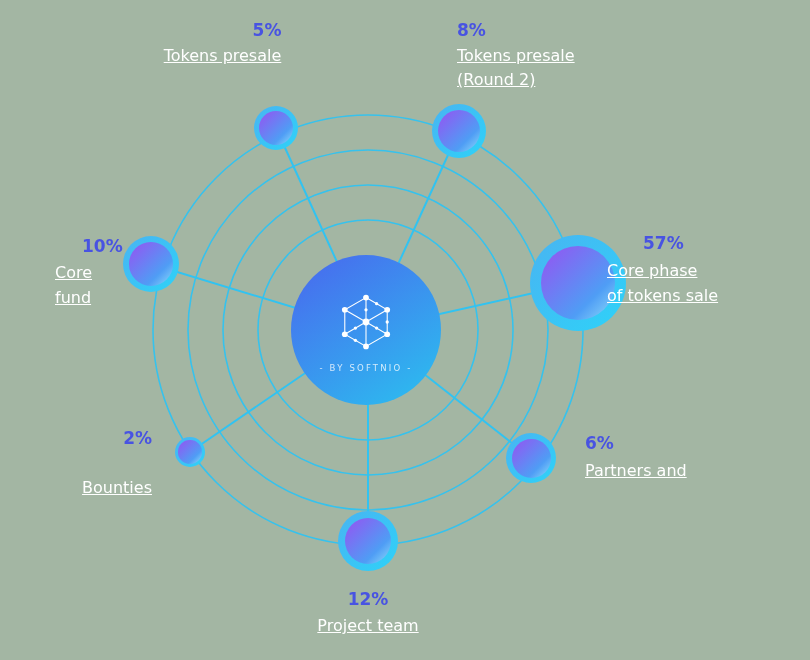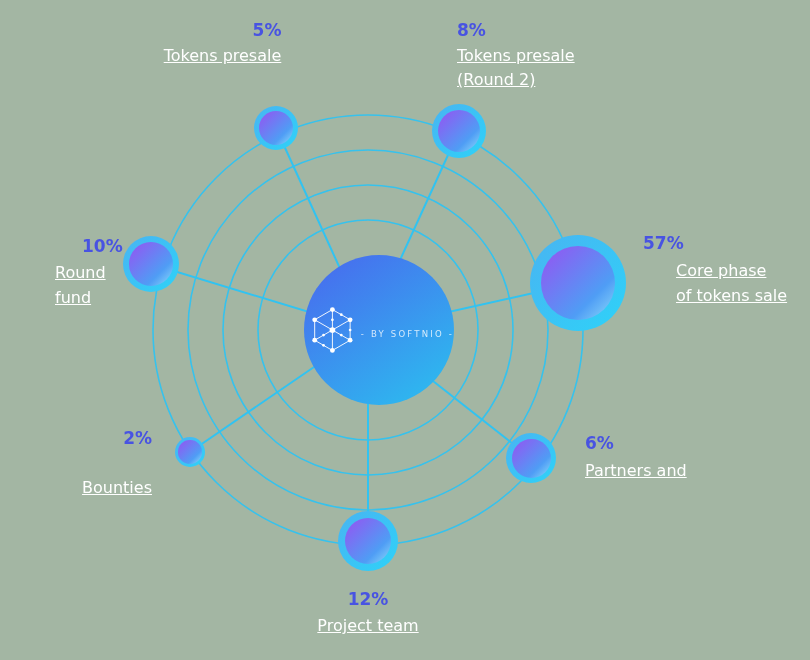--- a/index.html
+++ b/index.html
@@ -5,25 +5,25 @@
   html,body{margin:0;padding:0;}
   body{font-family:"DejaVu Sans","Liberation Sans",sans-serif;}
   .stage{
     position:relative;
     width:810px;height:660px;
     background:#a3b6a3;
     overflow:hidden;
   }
   .orbits{position:absolute;left:0;top:0;z-index:1;}
   .center-circle{
-    position:absolute;left:304px;top:255px;width:150px;height:150px;
+    position:absolute;left:291px;top:255px;width:150px;height:150px;
     border-radius:50%;
     background:linear-gradient(145deg,#4a66ee 0%,#2fb4ef 85%);
     z-index:2;
-    display:flex;flex-direction:row;align-items:center;
+    display:flex;flex-direction:column;align-items:center;justify-content:center;
   }
   .center-caption{
     margin-top:7px;
     font-size:8.5px;letter-spacing:2.2px;
     color:rgba(255,255,255,0.78);
     white-space:nowrap;
   }
   .node{
     position:absolute;border-radius:50%;z-index:3;
     background:linear-gradient(135deg,#49b4f2 0%,#2ed2f8 100%);
@@ -128,26 +128,26 @@
   </div>
 
   <div class="pct" style="left:457px;top:20px;">8%</div>
   <div class="lbl" style="left:457px;top:44px;line-height:24px;">
     <span>Tokens presale</span>
     <span>(Round 2)</span>
   </div>
 
   <div class="pct" style="left:82px;top:236px;">10%</div>
   <div class="lbl" style="left:55px;top:260px;">
-    <span>Round</span>
+    <span>Core</span>
     <span>fund</span>
   </div>
 
   <div class="pct" style="left:643px;top:233px;">57%</div>
-  <div class="lbl" style="left:676px;top:258px;">
+  <div class="lbl" style="left:607px;top:258px;">
     <span>Core phase</span>
     <span>of tokens sale</span>
   </div>
 
   <div class="pct t-right" style="left:60px;top:428px;width:92px;">2%</div>
   <div class="lbl t-right" style="left:20px;top:475px;width:132px;">
     <span>Bounties</span>
   </div>
 
   <div class="pct" style="left:585px;top:433px;">6%</div>

